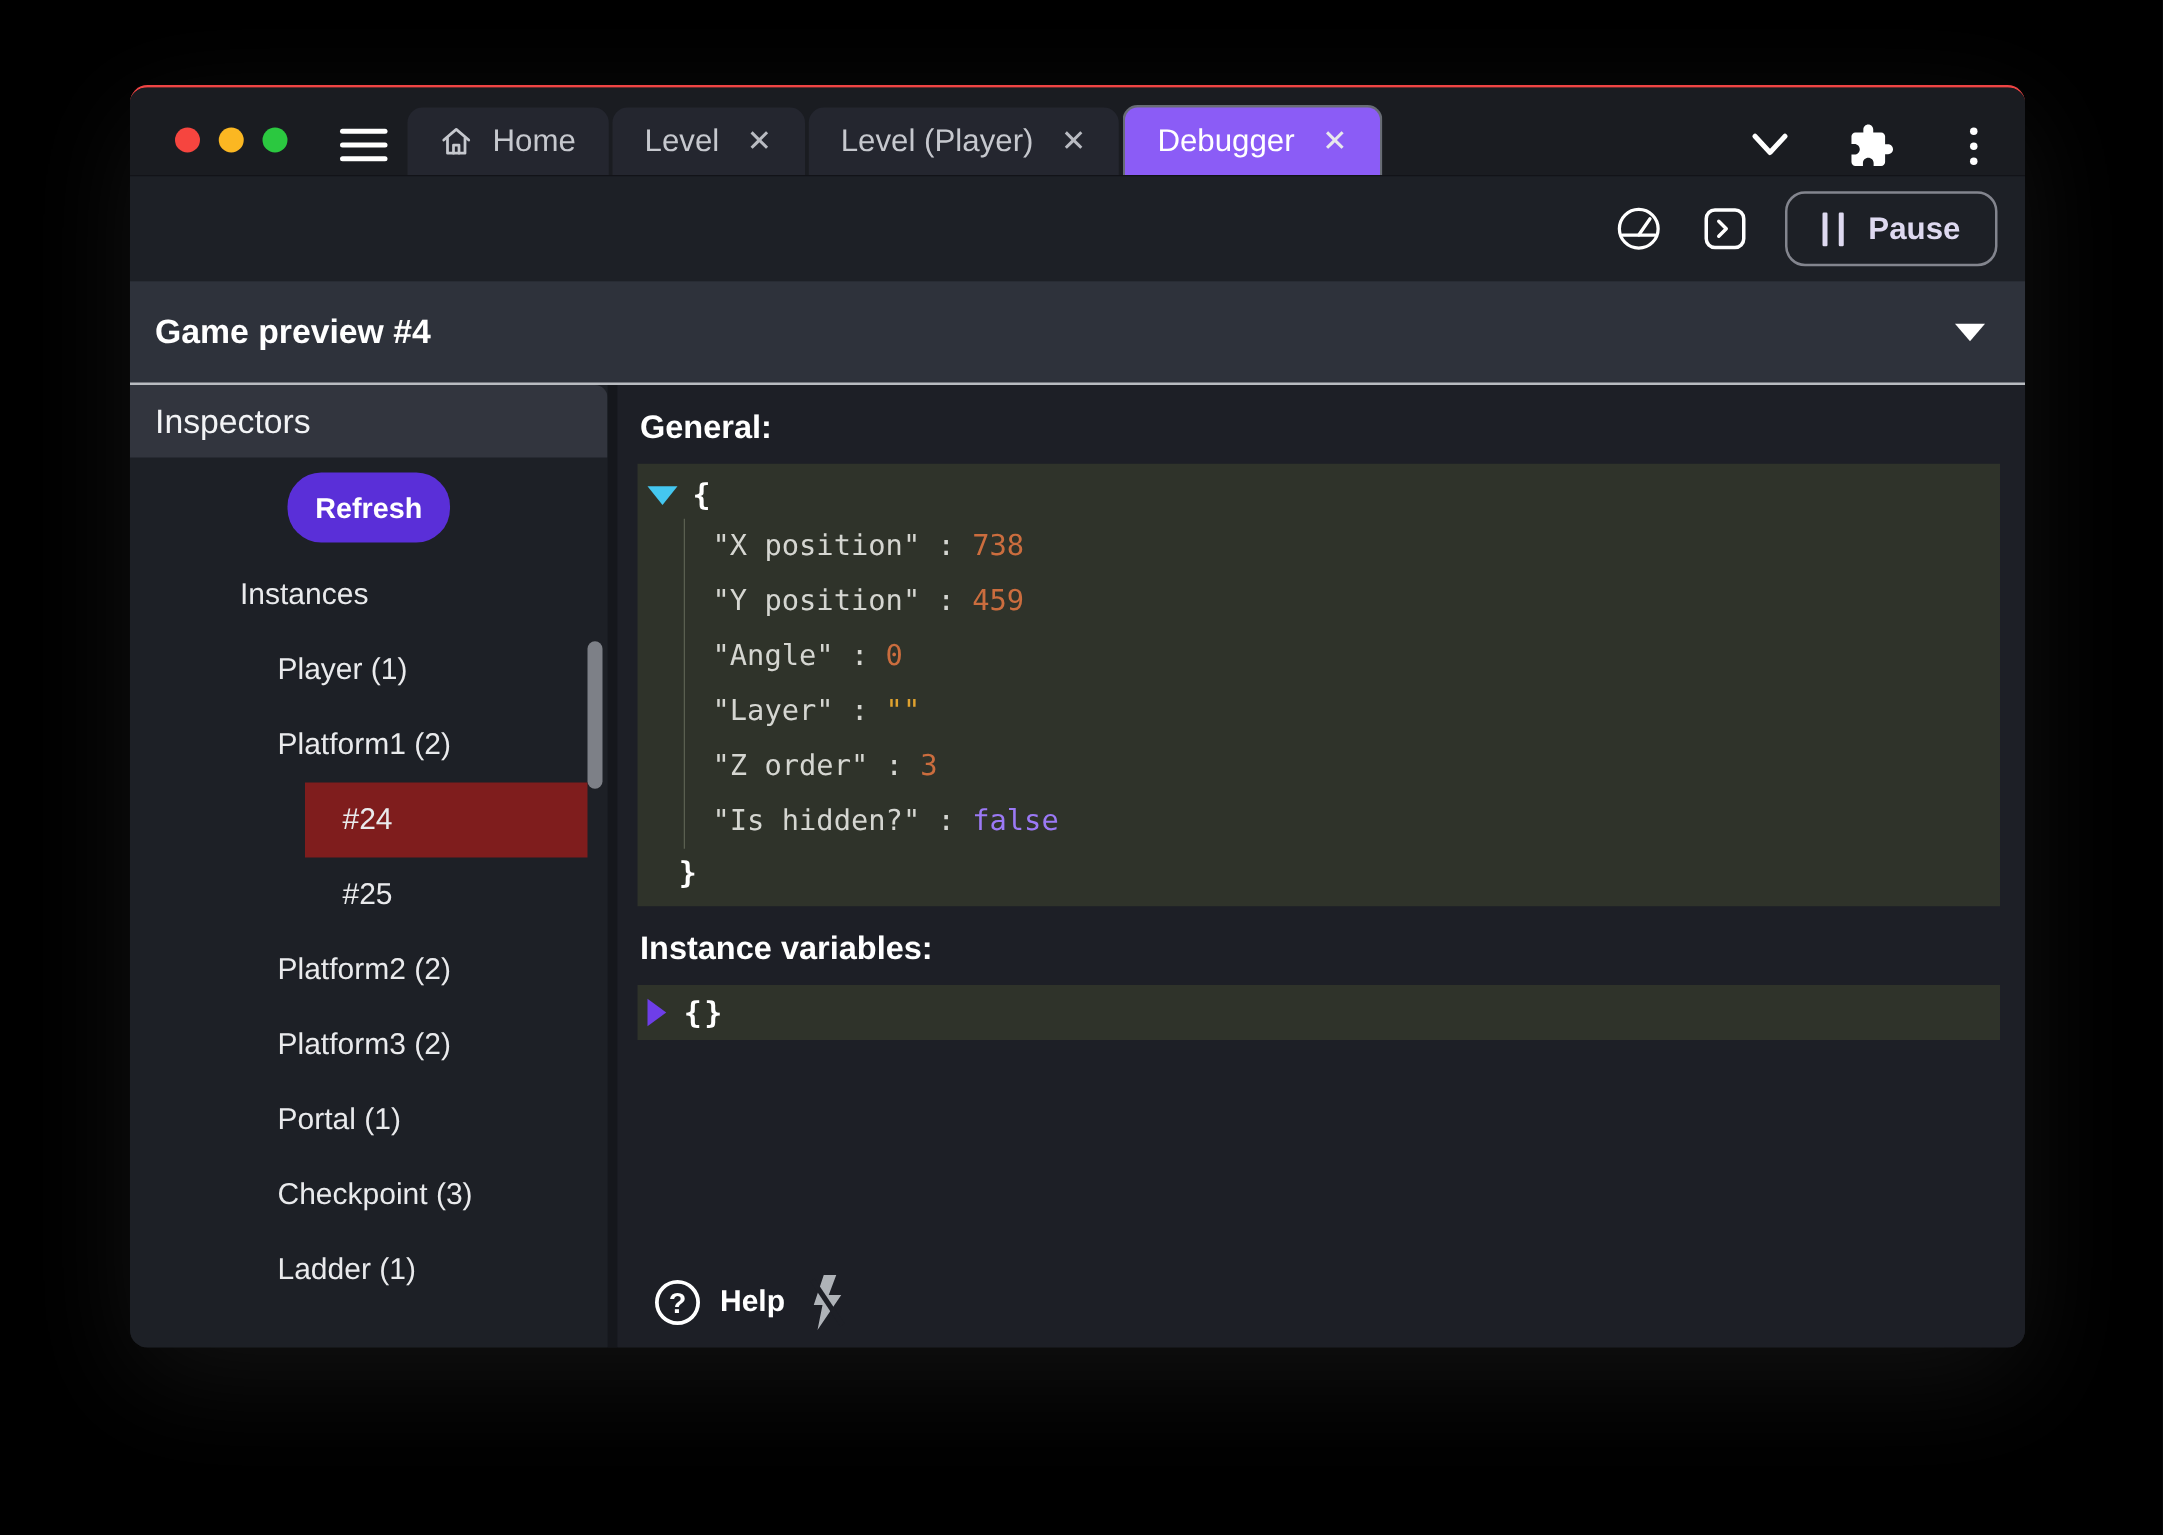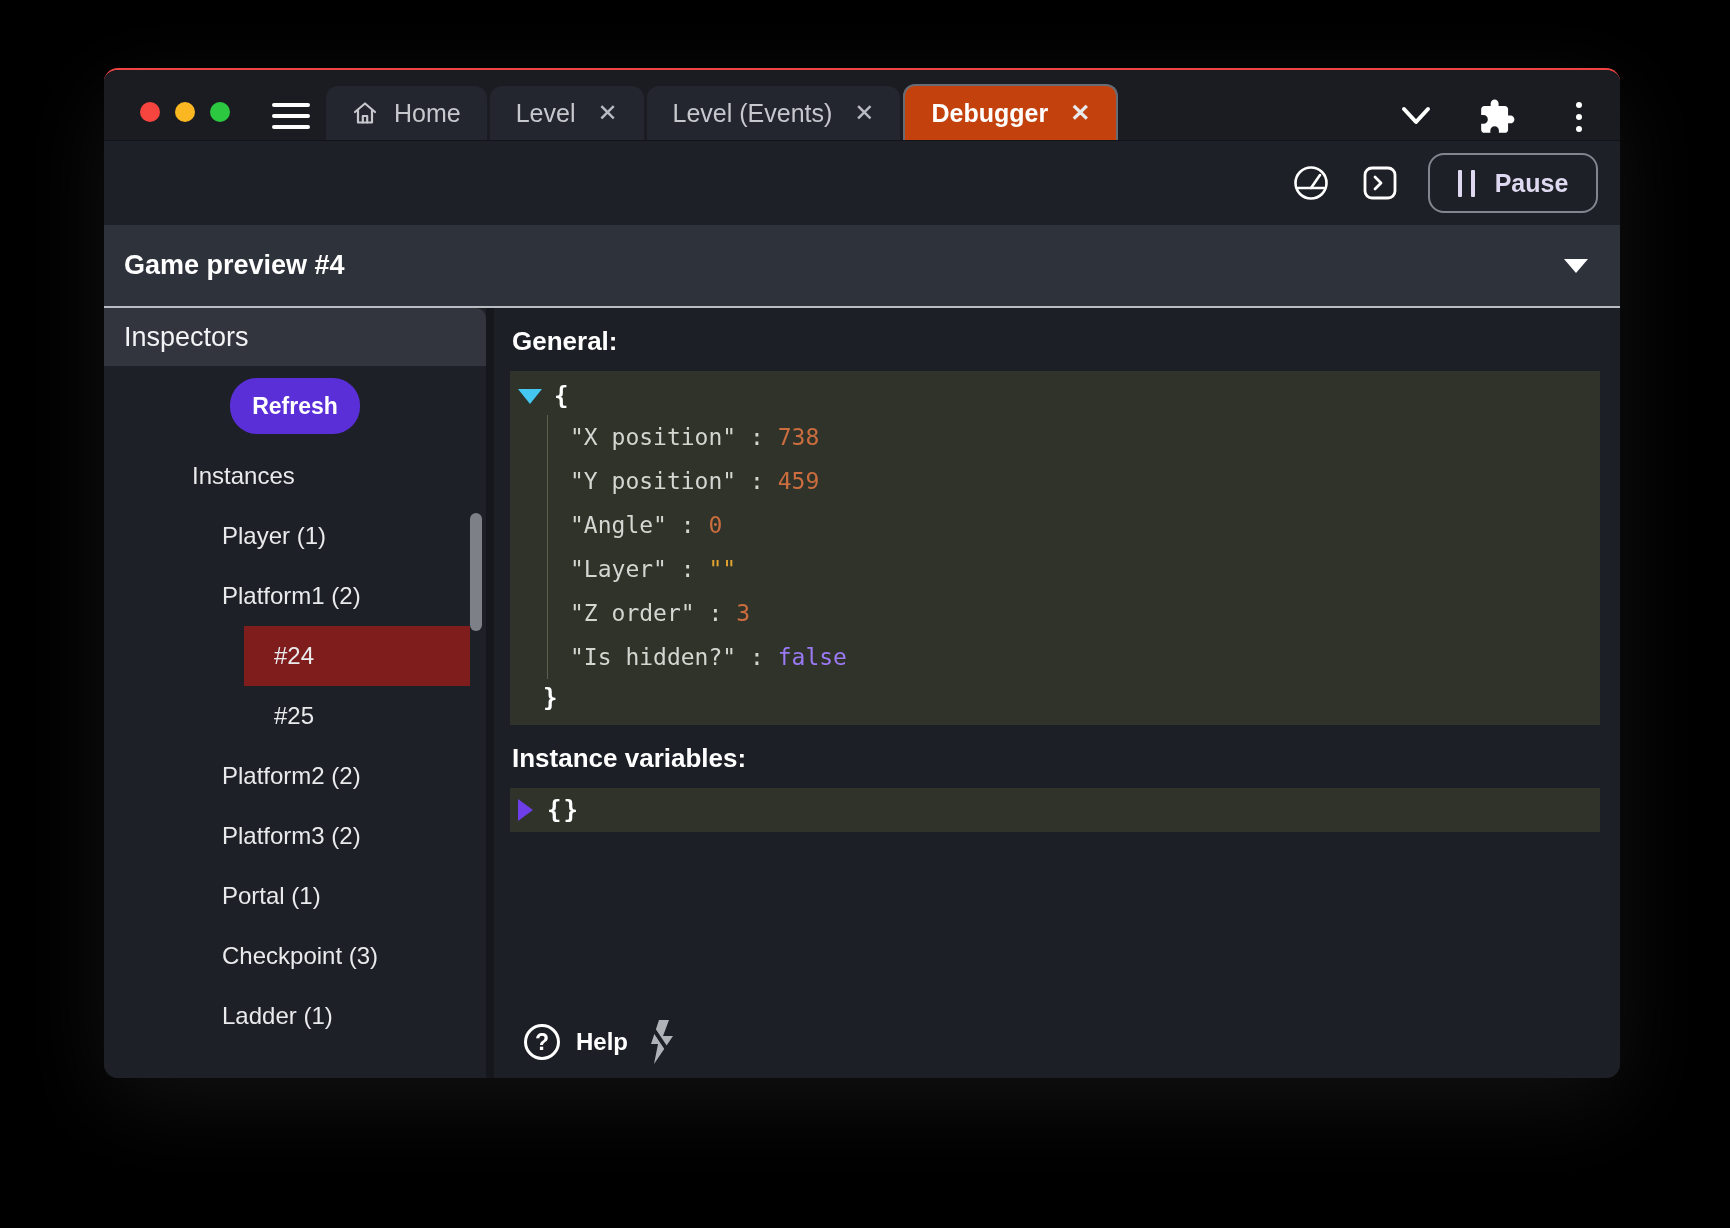--- a/index.html
+++ b/index.html
@@ -30,21 +30,21 @@
   .hamburger { position: absolute; left: 168px; top: 33px; width: 38px; height: 26px;
     display: flex; flex-direction: column; justify-content: space-between; cursor: pointer; }
   .hamburger i { display: block; height: 4px; background: #fff; border-radius: 2px; }
   .tabs { position: absolute; left: 222px; bottom: 0; display: flex; align-items: flex-end; gap: 3px; }
   .tab {
     height: 54px; display: flex; align-items: center; gap: 16px;
     padding: 0 26px; background: #24262f; color: #c6c8ce;
     border-radius: 12px 12px 0 0; font-size: 25px; cursor: pointer; white-space: nowrap;
   }
   .tab.active {
-    background: #c2410c; color: #fff; font-weight: 700;
+    background: #8b5cf6; color: #fff; font-weight: 400;
     border: 2px solid #686c75; border-bottom: none; height: 56px;
   }
   .tab .x { font-size: 24px; color: #b9bbc2; padding-left: 6px; }
   .tab.active .x { color: #e8e9ec; }
   .home-ico { display: inline-flex; }
   .tr-ico { position: absolute; cursor: pointer; display: inline-flex; } 
   .chevron-pos { right: 188px; top: 36px; }
   .puzzle-pos { right: 104px; top: 28px; }
   .kebab-pos { right: 32px; top: 30px; }
   .kebab { display: flex; flex-direction: column; gap: 6px; padding: 2px 6px; }
@@ -166,21 +166,21 @@
               <path d="M10.8 22.5 v-6.5 h4.4 v6.5"></path>
           </svg>
         </span>
         <span>Home</span>
       </div>
       <div class="tab">
         <span>Level</span>
         <span class="x">✕</span>
       </div>
       <div class="tab">
-        <span>Level (Events)</span>
+        <span>Level (Player)</span>
         <span class="x">✕</span>
       </div>
       <div class="tab active">
         <span>Debugger</span>
         <span class="x">✕</span>
       </div>
     </div>
 
     <span class="tr-ico chevron-pos" style="position:absolute;">
       <svg width="32" height="20" viewBox="0 0 32 20" fill="none" stroke="#fff" stroke-width="4" stroke-linecap="round" stroke-linejoin="round">

